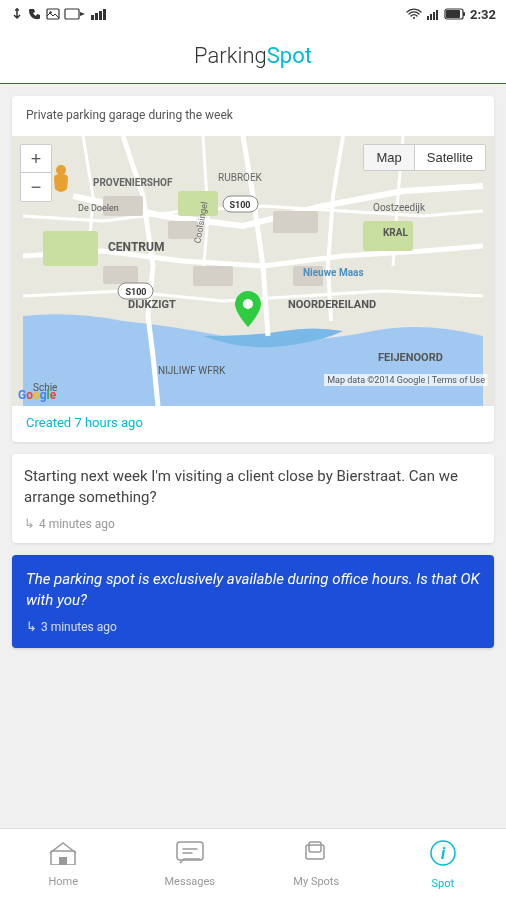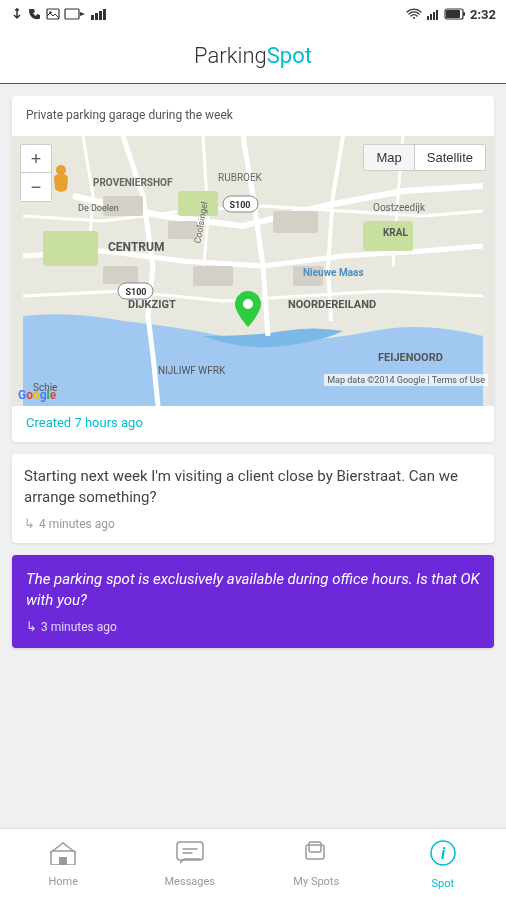--- a/index.html
+++ b/index.html
@@ -205,21 +205,21 @@
       font-size: 12px;
       color: #999;
     }
     .reply-icon {
       font-size: 13px;
       color: #aaa;
     }
 
     
     .message-card-response {
-      background: #6d28d9;
+      background: #1d4ed8;
       border-radius: 4px;
       padding: 14px;
       box-shadow: 0 1px 3px rgba(0,0,0,0.15);
     }
     .message-text-response {
       font-size: 15px;
       color: #fff;
       font-style: italic;
       line-height: 1.4;
       margin-bottom: 8px;

